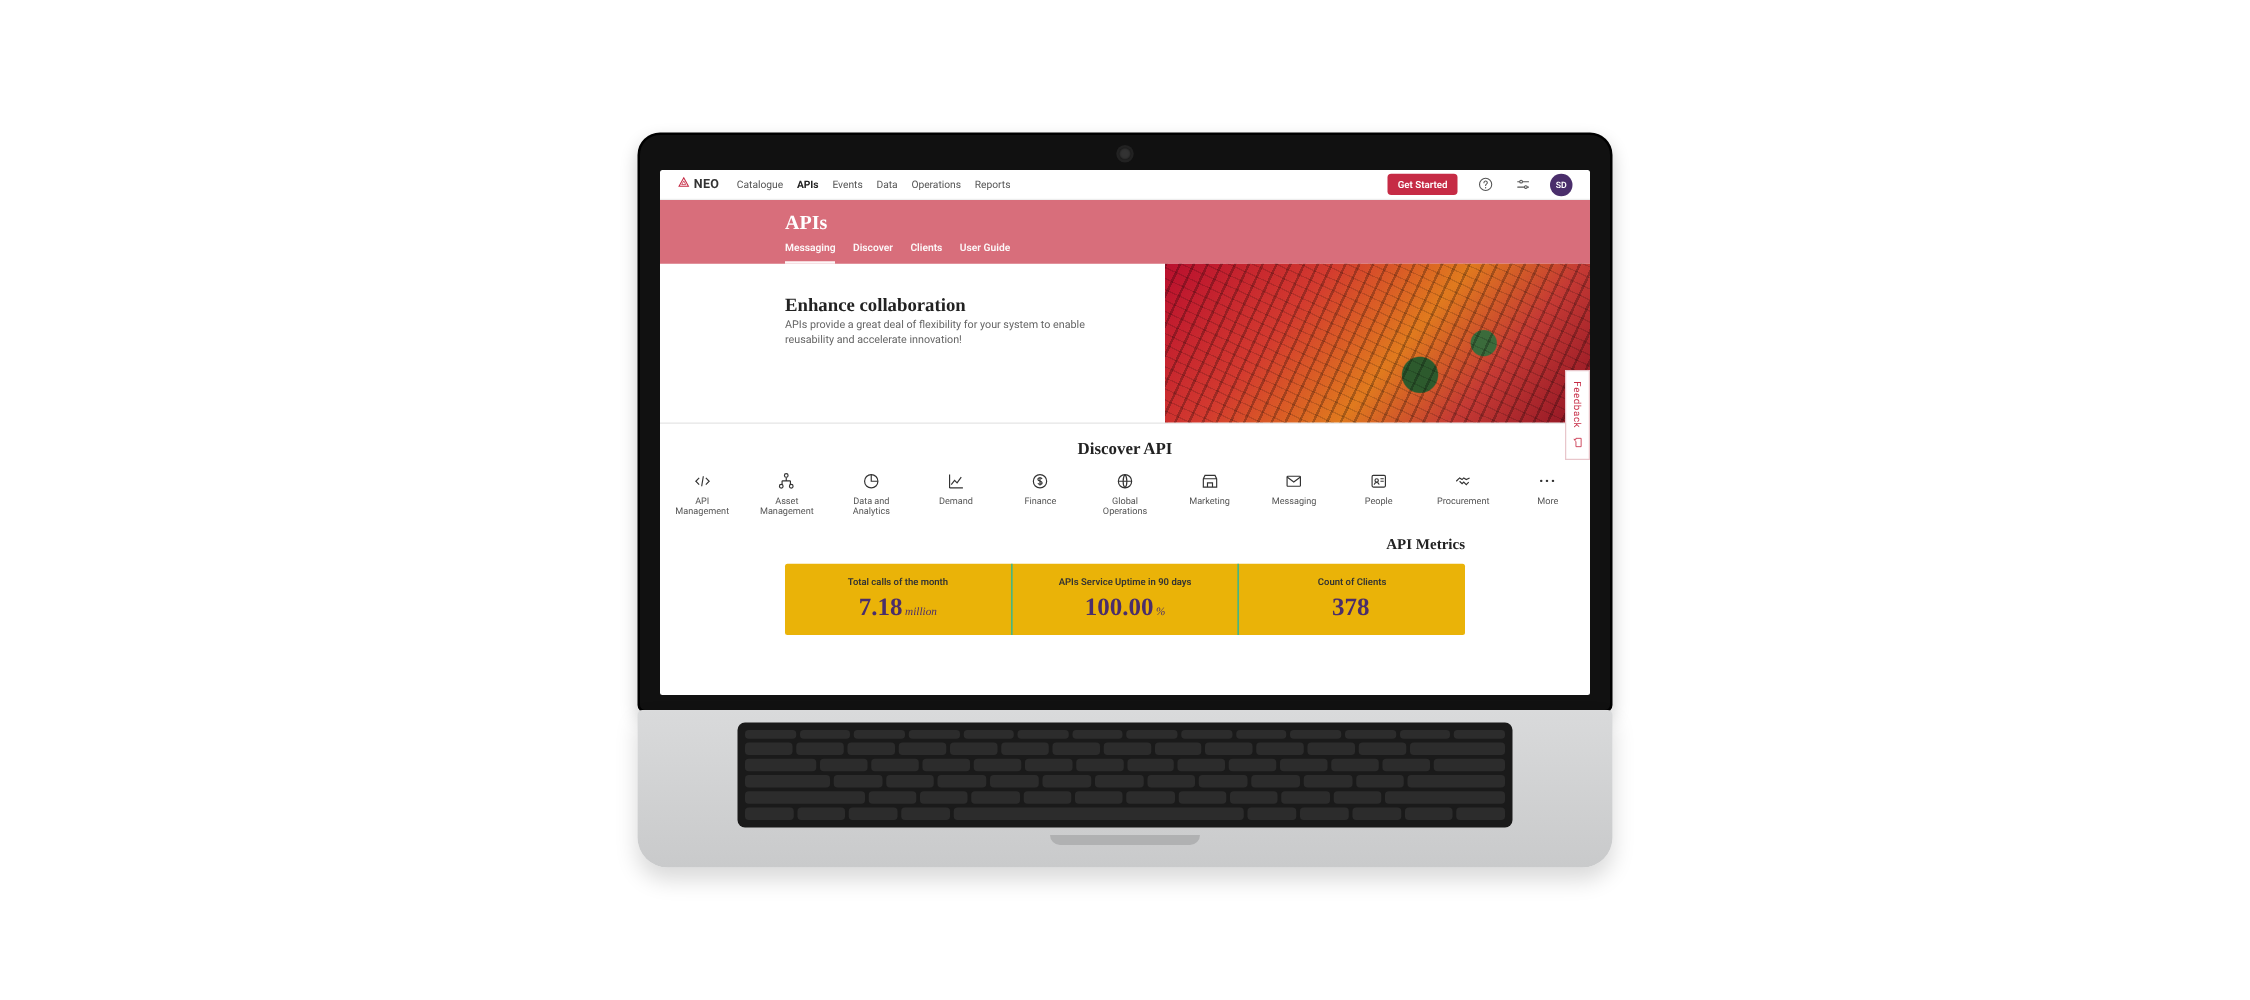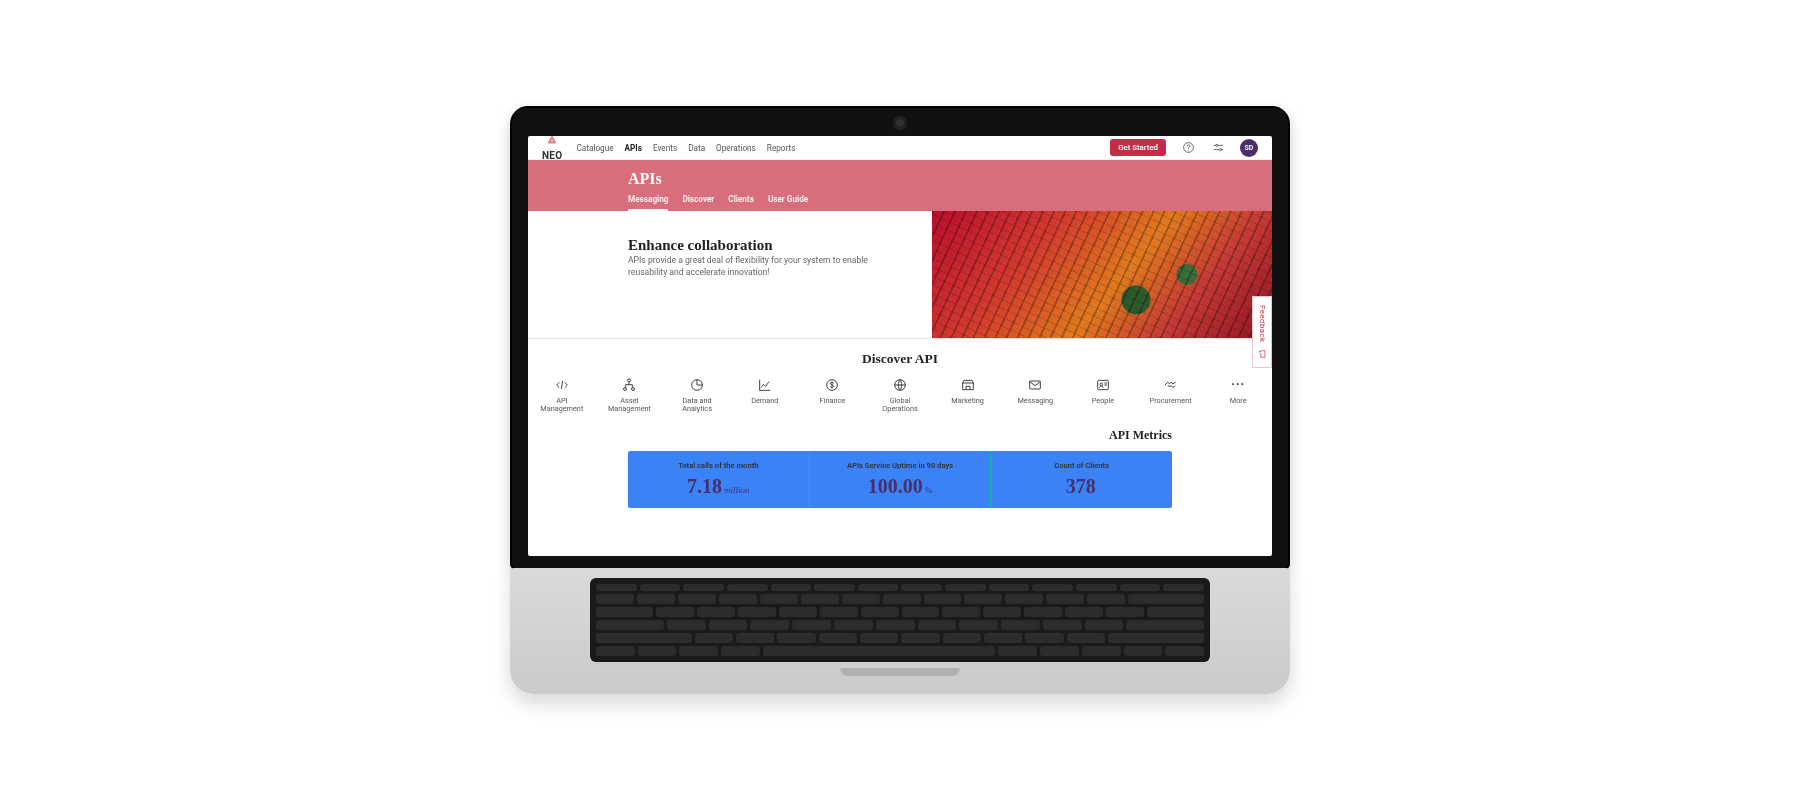--- a/index.html
+++ b/index.html
@@ -83,21 +83,21 @@
 
   
   .topbar {
     height: 24px;
     display: flex;
     align-items: center;
     padding: 0 14px;
     border-bottom: 1px solid #eee;
     gap: 14px;
   }
-  .brand { display: flex; align-items: center; gap: 3px; font-weight: 700; font-size: 10px; color: #333; letter-spacing: .3px; flex-direction: column;}
+  .brand { display: flex; align-items: center; gap: 3px; font-weight: 700; font-size: 10px; color: #333; letter-spacing: .3px;}
   .brand svg { width: 10px; height: 10px; }
   .navlinks { display: flex; gap: 11px; font-size: 8.2px; color: #555; align-items: flex-end; }
   .navlinks .nl { cursor: pointer; }
   .navlinks .nl.active { font-weight: 700; color: #222; }
   .tb-spacer { flex: 1; }
   .get-started {
     background: #c62b45;
     color: #fff;
     font-size: 7.8px;
     font-weight: 600;
@@ -172,21 +172,21 @@
   .cat { width: 52px; display: flex; flex-direction: column; align-items: center; gap: 4px; cursor: pointer; color: #333;}
   .cat .ci { width: 16px; height: 16px; display:flex; align-items:center; justify-content:center; }
   .cat .ci svg { width: 16px; height: 16px; stroke: #333; fill: none; stroke-width: 1.4; }
   .cat .cl { font-size: 7.3px; color: #555; line-height: 1.15; max-width: 52px;}
   .cat.more .ci { font-weight: 700; letter-spacing: 1px; font-size: 12px; color:#333;}
 
   
   .metrics-wrap { padding: 6px 100px 16px 100px; }
   .metrics-h { font-family: Georgia, 'Times New Roman', serif; font-size: 12px; font-weight: 700; margin-bottom: 8px; text-align: right;}
   .metrics {
-    background: #3b82f6;
+    background: #eab308;
     display: flex;
     border-radius: 2px;
   }
   .metric { flex: 1; padding: 10px 8px; text-align: center; }
   .metric + .metric { border-left: 1px solid #14b8a6; }
   .metric .ml { font-size: 7.6px; font-weight: 600; color: #333; margin-bottom: 5px;}
   .metric .mv { font-family: Georgia,'Times New Roman',serif; font-size: 20px; font-weight: 700; color: #4a2e6b; }
   .metric .mu { font-family: Georgia,'Times New Roman',serif; font-size: 9px; color: #4a2e6b; font-style: italic; margin-left: 2px;}
 </style>
 </head>

